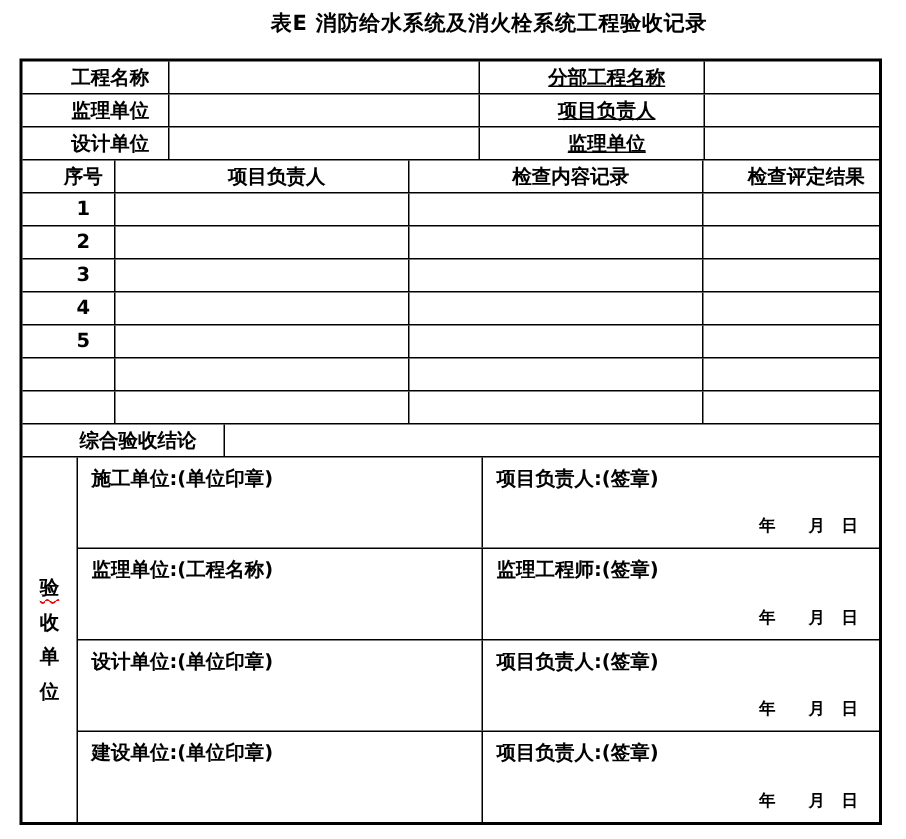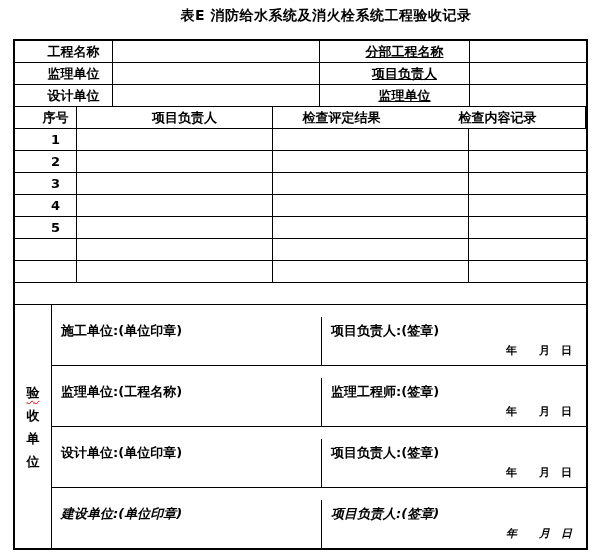--- a/index.html
+++ b/index.html
@@ -15,22 +15,22 @@
   .w-il2{width:130px;text-decoration:underline;} 
   .w-no{width:42px;}   
   .w-c1{width:176px;}  
   .w-c2{width:176px;}  
   .w-cl{width:115px;}  
   .sig-area{flex:1;display:flex;min-height:0;}
   .vlabel{width:37px;border-right:1px solid #000;box-sizing:border-box;display:flex;flex-direction:column;align-items:center;justify-content:center;gap:10px;font-size:13px;}
   .vlabel span{line-height:1;}
   .wavy{text-decoration:underline;text-decoration-style:wavy;text-decoration-color:#e00000;text-decoration-thickness:1px;text-underline-offset:3px;}
   .blocks{flex:1;display:flex;flex-direction:column;min-width:0;}
-  .block{flex:1;display:flex;border-bottom:1px solid #000;box-sizing:border-box;min-height:0;margin-top:12px;}
-  .block:last-child{border-bottom:none;font-style:italic;}
+  .block{flex:1;display:flex;border-bottom:1px solid #000;box-sizing:border-box;min-height:0;}
+  .block:last-child{border-bottom:none;}
   .bcell{position:relative;box-sizing:border-box;padding:5px 9px;overflow:hidden;}
   .bcell.left{width:270px;border-right:1px solid #000;}
   .bcell.right{flex:1;}
   .blabel{font-size:13px;font-weight:bold;white-space:nowrap;}
   .bdate{position:absolute;right:14px;bottom:7px;font-size:11px;font-weight:bold;white-space:nowrap;}
 </style>
 </head>
 <body>
 
 <div class="page">
@@ -53,22 +53,22 @@
     <div class="row">
       <div class="cell w-il">设计单位</div>
       <div class="cell w-iv"></div>
       <div class="cell w-il2">监理单位</div>
       <div class="cell last"></div>
     </div>
 
     <div class="row">
       <div class="cell w-no">序号</div>
       <div class="cell w-c1">项目负责人</div>
+      <div class="cell w-c2">检查内容记录</div>
       <div class="cell last">检查评定结果</div>
-      <div class="cell w-c2">检查内容记录</div>
     </div>
 
     <div class="row">
       <div class="cell w-no">1</div>
       <div class="cell w-c1"></div>
       <div class="cell w-c2"></div>
       <div class="cell last"></div>
     </div>
     <div class="row">
       <div class="cell w-no">2</div>
@@ -101,20 +101,21 @@
       <div class="cell last"></div>
     </div>
     <div class="row">
       <div class="cell w-no"></div>
       <div class="cell w-c1"></div>
       <div class="cell w-c2"></div>
       <div class="cell last"></div>
     </div>
 
     <div class="row">
+      <div class="cell w-cl">综合验收结论</div>
       <div class="cell last"></div>
     </div>
 
     <div class="sig-area">
       <div class="vlabel">
         <span class="wavy">验</span>
         <span>收</span>
         <span>单</span>
         <span>位</span>
       </div>

